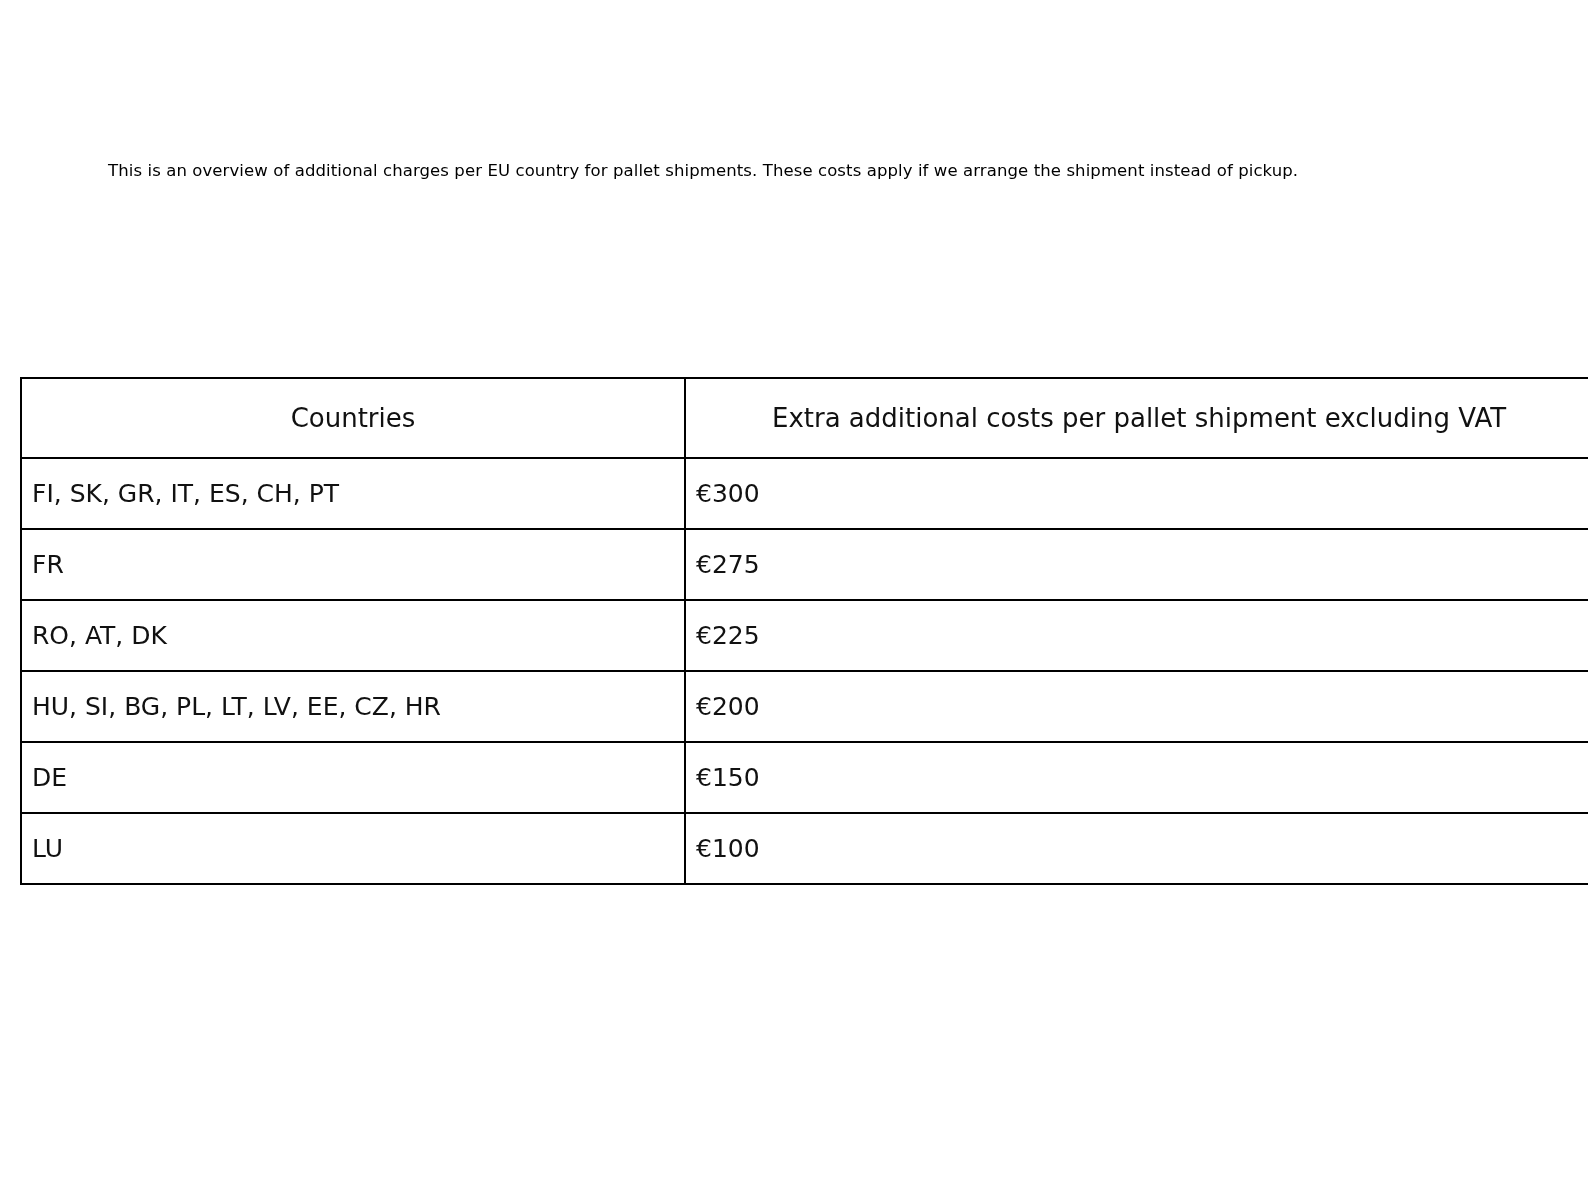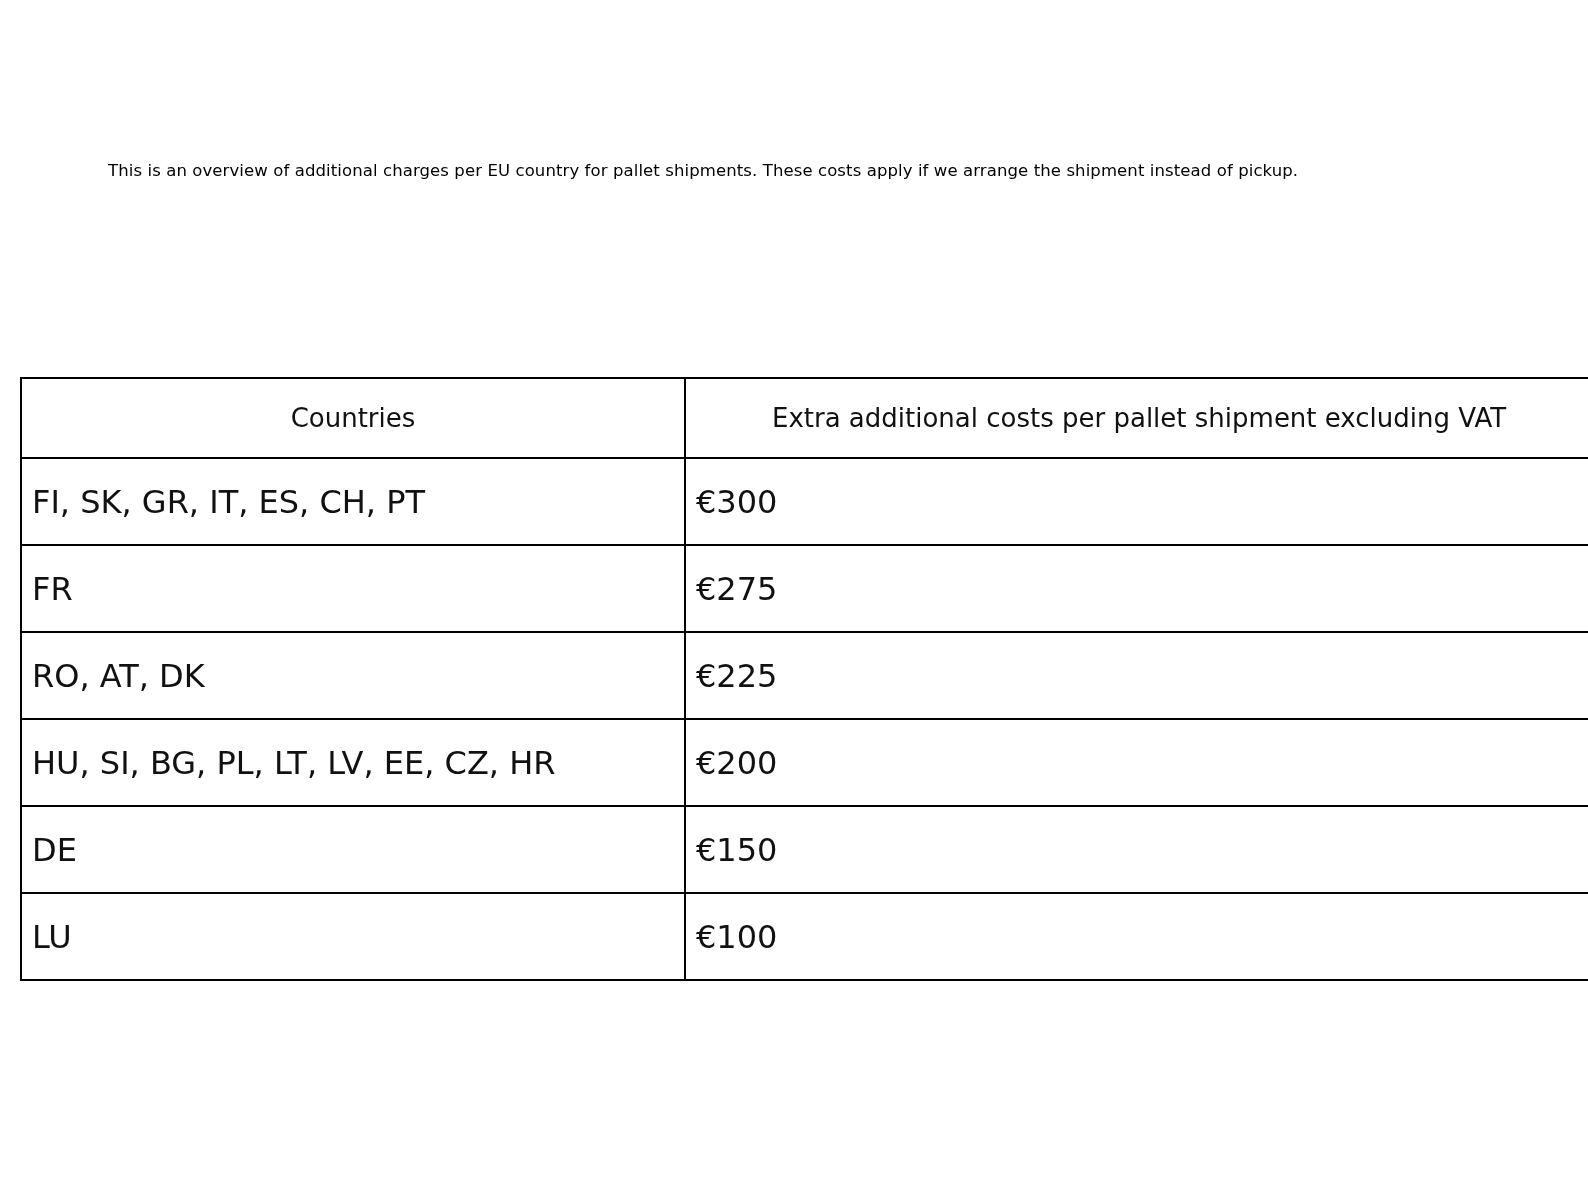--- a/index.html
+++ b/index.html
@@ -43,23 +43,23 @@
     color: #111111;
     vertical-align: middle;
   }
   table.charges thead td {
     text-align: center;
     font-size: 26px;
     height: 70px;
     padding: 4px 10px;
   }
   table.charges tbody td {
-    font-size: 32px;
+    font-size: 25px;
     height: 69px;
-    padding: 8px 10px;
+    padding: 0 10px;
   }
   td.col-countries {
     width: 642px;
   }
   td.col-cost {
     width: 886px;
   }
   tbody td.col-countries {
     padding-left: 64px;
   }

